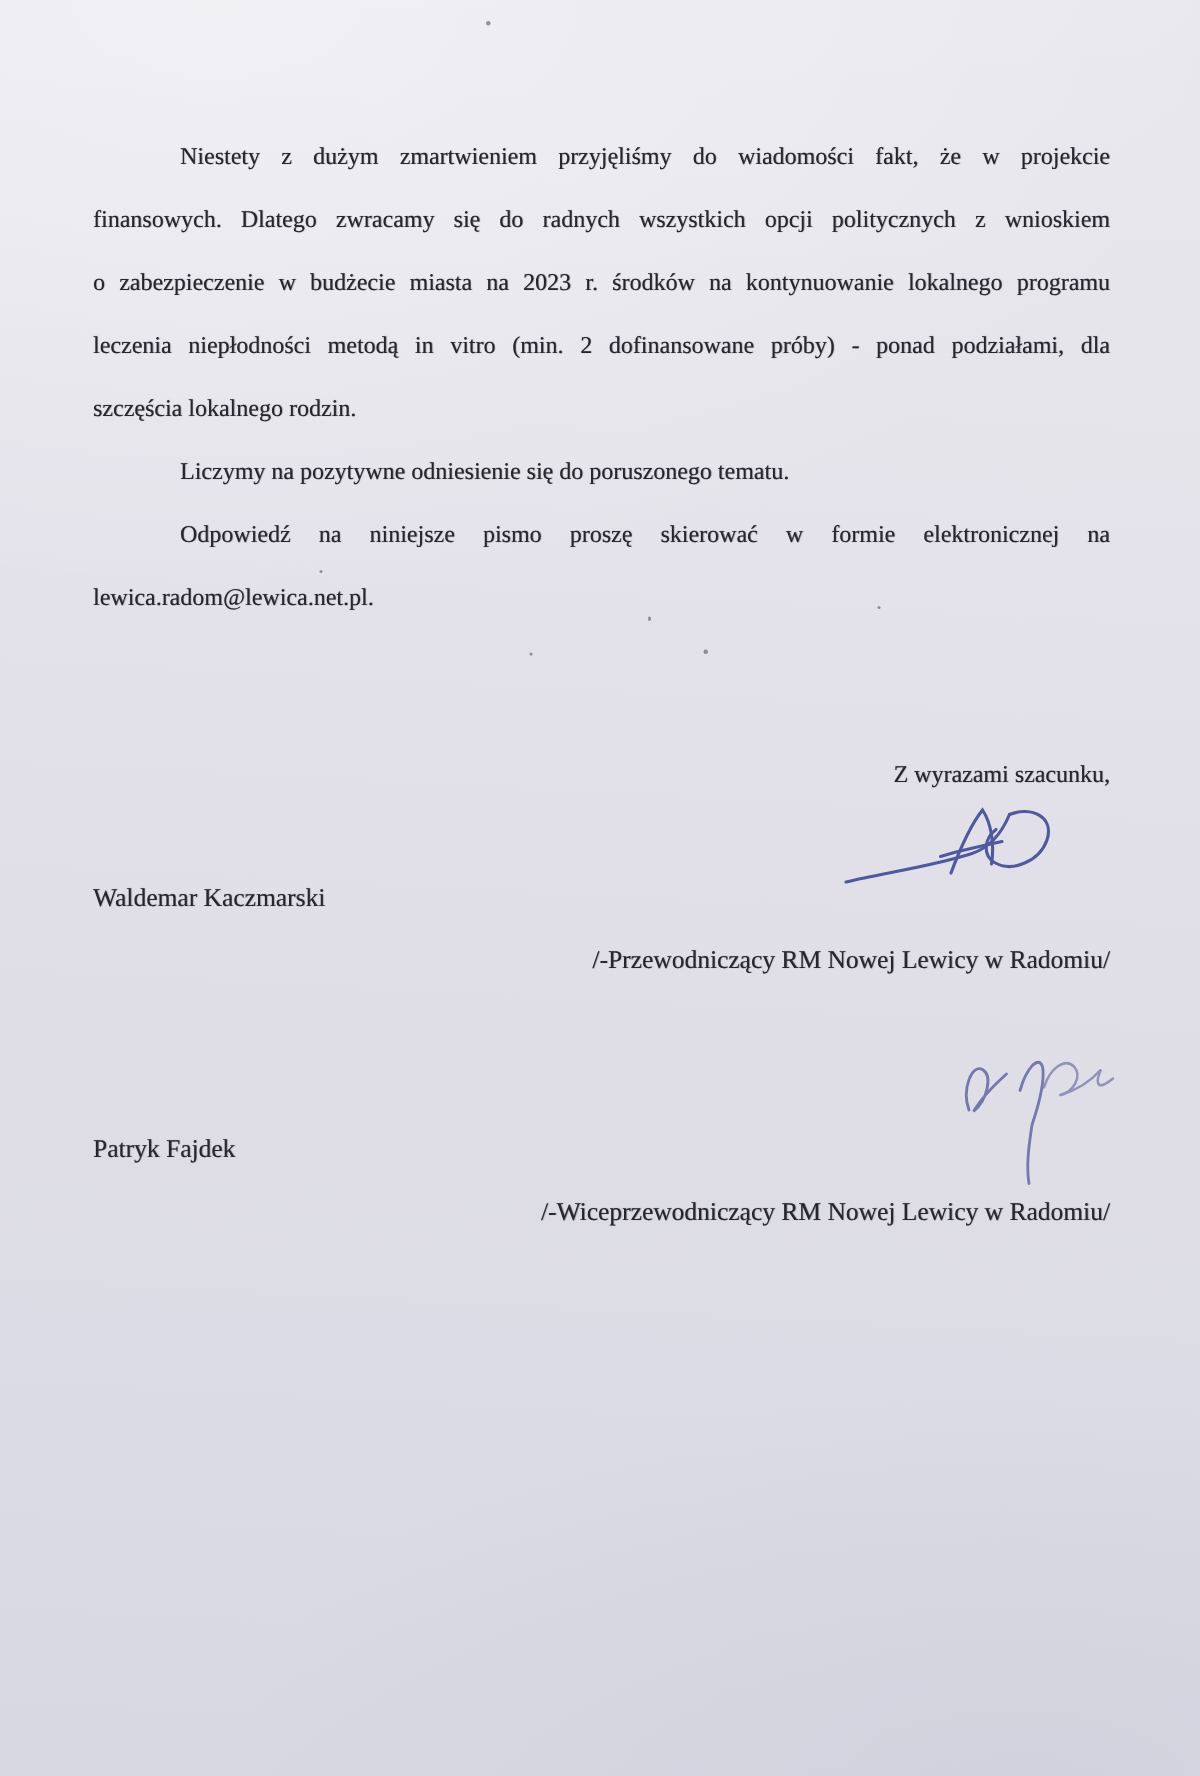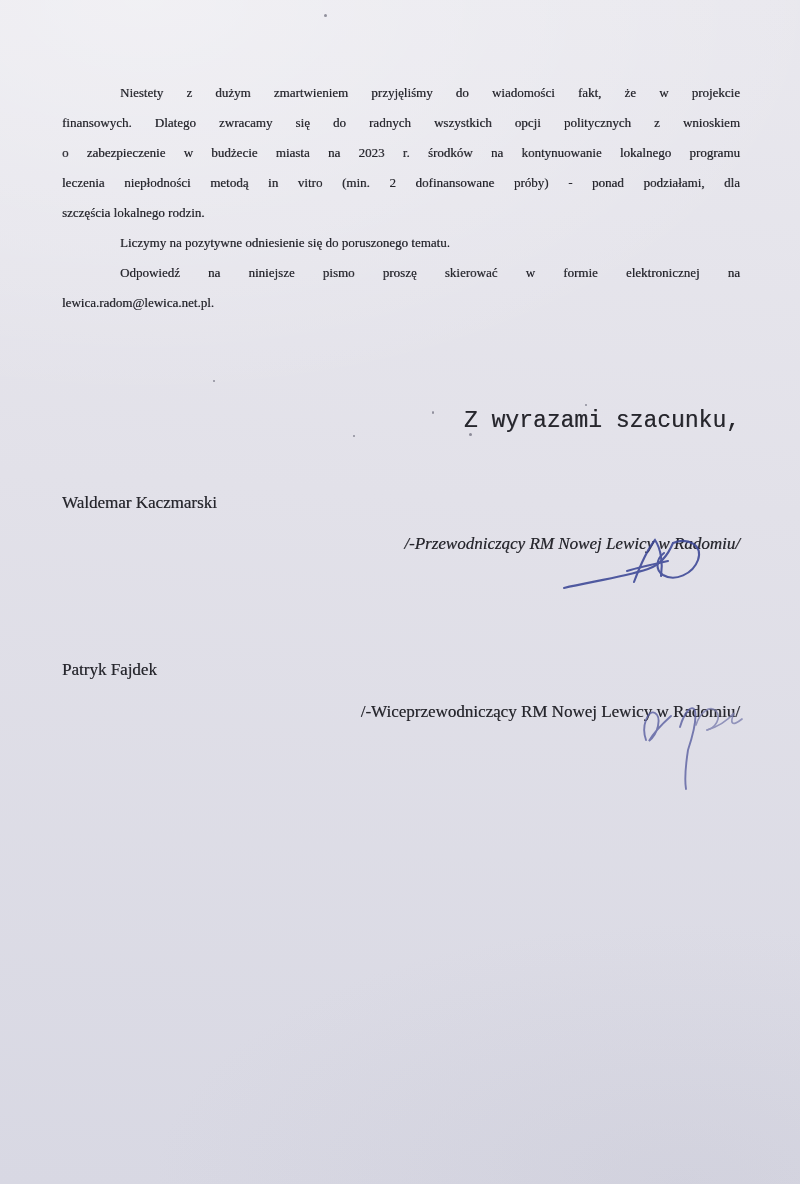--- a/index.html
+++ b/index.html
@@ -22,51 +22,51 @@
       linear-gradient(183deg, #e9e8ee 0%, #e2e1e9 42%, #d8d8e3 100%);
     color: #26262c;
   }
   .letter {
     position: absolute;
     left: 62px;
     top: 78px;
     width: 678px;
   }
   .line {
-    font-size: 13px;
+    font-size: 16px;
     line-height: 30px;
     text-align: justify;
     text-align-last: justify;
     text-shadow: 0.4px 0.2px 0.6px rgba(35,35,45,0.55);
+    margin-top: 12px;
   }
   .line.indent { text-indent: 58px; }
   .line.last { text-align-last: left; }
   .closing {
     margin-top: 88px;
-    font-size: 23px;
+    font-size: 16px;
     line-height: 30px;
     text-align: right;
     text-shadow: 0.4px 0.2px 0.6px rgba(35,35,45,0.55);
-    font-family: Liberation Mono, monospace;
   }
   .sig-name {
     font-size: 17px;
     line-height: 30px;
     text-align: left;
     text-shadow: 0.4px 0.2px 0.6px rgba(35,35,45,0.55);
   }
   .sig-name.first { margin-top: 52px; }
   .sig-name.second { margin-top: 96px; font-family: Liberation Serif, serif; }
   .sig-title {
     font-size: 17px;
     line-height: 30px;
     text-align: right;
     text-shadow: 0.4px 0.2px 0.6px rgba(35,35,45,0.55);
   }
-  .sig-title.italic { font-style: italic; margin-top: 11px; }
+  .sig-title.italic { margin-top: 11px; }
   .sig-title.upright { font-style: normal; margin-top: 12px; }
   .signature-svg {
     position: absolute;
     pointer-events: none;
   }
   .signature-svg.sig1 { left: 558px; top: 536px; }
   .signature-svg.sig2 { left: 633px; top: 698px; }
   .speck {
     position: absolute;
     border-radius: 50%;

